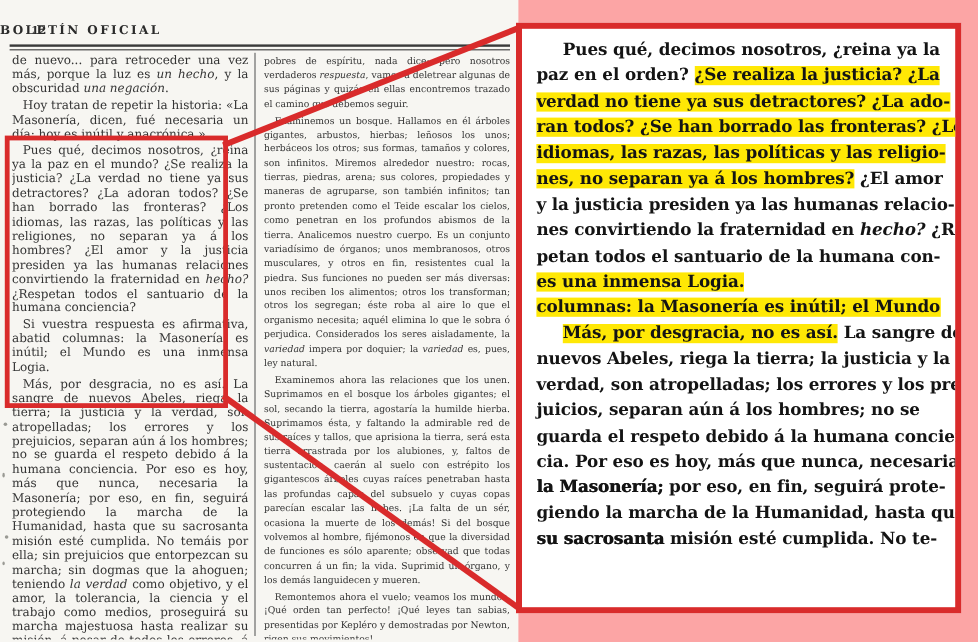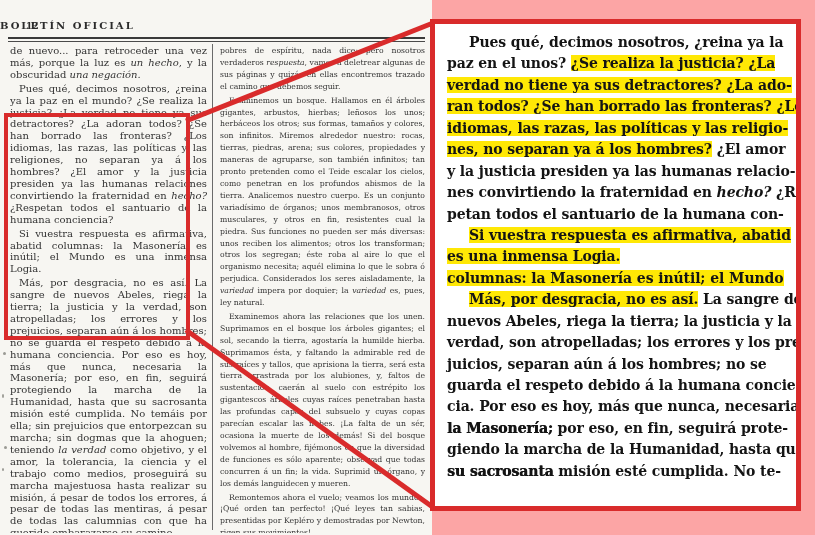--- a/index.html
+++ b/index.html
@@ -39,20 +39,21 @@
 <body>
 
 <div class="canvas">
 
   <div class="scan-page">
     <span class="pageno">12</span>
     <div class="masthead">BOLETÍN OFICIAL</div>
     <div class="head-rule"></div>
     <div class="col col-left">
         <p class="noind"><span class="">de nuevo... para retroceder una vez más, porque la luz es </span><span class="it ">un hecho</span><span class="">, y la obscuridad </span><span class="it ">una negación</span><span class="">.</span></p>
+        <p><span class="">Hoy tratan de repetir la historia: «La Masonería, dicen, fué necesaria un día; hoy es inútil y anacrónica.»</span></p>
         <p><span class="">Pues qué, decimos nosotros, ¿reina ya la paz en el mundo? ¿Se realiza la justicia? ¿La verdad no tiene ya sus detractores? ¿La adoran todos? ¿Se han borrado las fronteras? ¿Los idiomas, las razas, las políticas y las religiones, no separan ya á los hombres? ¿El amor y la justicia presiden ya las humanas relaciones convirtiendo la fraternidad en </span><span class="it ">hecho?</span><span class=""> ¿Respetan todos el santuario de la humana conciencia?</span></p>
         <p><span class="">Si vuestra respuesta es afirmativa, abatid columnas: la Masonería es inútil; el Mundo es una inmensa Logia.</span></p>
         <p><span class="">Más, por desgracia, no es así. La sangre de nuevos Abeles, riega la tierra; la justicia y la verdad, son atropelladas; los errores y los prejuicios, separan aún á los hombres; no se guarda el respeto debido á la humana conciencia. Por eso es hoy, más que nunca, necesaria la Masonería; por eso, en fin, seguirá protegiendo la marcha de la Humanidad, hasta que su sacrosanta misión esté cumplida. No temáis por ella; sin prejuicios que entorpezcan su marcha; sin dogmas que la ahoguen; teniendo </span><span class="it ">la verdad</span><span class=""> como objetivo, y el amor, la tolerancia, la ciencia y el trabajo como medios, proseguirá su marcha majestuosa hasta realizar su misión, á pesar de todos los errores, á pesar de todas las mentiras, á pesar de todas las calumnias con que ha querido embarazarse su camino.</span></p>
         <p><span class="">Veamos ahora lo que con la </span><span class="it ">Añaza</span><span class=""> en particular se refiere.</span></p>
       </div>
     <div class="col-divider"></div>
     <div class="col col-right">
         <p class="noind"><span class="">pobres de espíritu, nada dice; pero nosotros verdaderos </span><span class="it ">respuesta</span><span class="">, vamos á deletrear algunas de sus páginas y quizás en ellas encontremos trazado el camino que debemos seguir.</span></p>
         <p><span class="">Examinemos un bosque. Hallamos en él árboles gigantes, arbustos, hierbas; leñosos los unos; herbáceos los otros; sus formas, tamaños y colores, son infinitos. Miremos alrededor nuestro: rocas, tierras, piedras, arena; sus colores, propiedades y maneras de agruparse, son también infinitos; tan pronto pretenden como el Teide escalar los cielos, como penetran en los profundos abismos de la tierra. Analicemos nuestro cuerpo. Es un conjunto variadísimo de órganos; unos membranosos, otros musculares, y otros en fin, resistentes cual la piedra. Sus funciones no pueden ser más diversas: unos reciben los alimentos; otros los transforman; otros los segregan; éste roba al aire lo que el organismo necesita; aquél elimina lo que le sobra ó perjudica. Considerados los seres aisladamente, la </span><span class="it ">variedad</span><span class=""> impera por doquier; la </span><span class="it ">variedad</span><span class=""> es, pues, ley natural.</span></p>
         <p><span class="">Examinemos ahora las relaciones que los unen. Suprimamos en el bosque los árboles gigantes; el sol, secando la tierra, agostaría la humilde hierba. Suprimamos ésta, y faltando la admirable red de sus raíces y tallos, que aprisiona la tierra, será esta tierra arrastrada por los alubiones, y, faltos de sustentación, caerán al suelo con estrépito los gigantescos árboles cuyas raíces penetraban hasta las profundas capas del subsuelo y cuyas copas parecían escalar las nubes. ¡La falta de un sér, ocasiona la muerte de los demás! Si del bosque volvemos al hombre, fijémonos en que la diversidad de funciones es sólo aparente; observad que todas concurren á un fin; la vida. Suprimid un órgano, y los demás languidecen y mueren.</span></p>
@@ -67,29 +68,28 @@
   <svg class="connectors" viewBox="0 0 815 535">
     <line x1="186" y1="121" x2="433" y2="23" stroke="#d92b2b" stroke-width="5"></line>
     <line x1="186" y1="330" x2="434" y2="508" stroke="#d92b2b" stroke-width="5"></line>
   </svg>
 
   <div class="focus-rect"></div>
 
   <div class="magnifier">
     <div class="mag-text">
         <div class="mline ind"><span class="">Pues qué, decimos nosotros, ¿reina ya la</span></div>
-        <div class="mline"><span class="">paz en el unos? </span><span class="hl ">¿Se realiza la justicia? ¿La</span></div>
+        <div class="mline"><span class="">paz en el orden? </span><span class="hl ">¿Se realiza la justicia? ¿La</span></div>
         <div class="mline"><span class="hl ">verdad no tiene ya sus detractores? ¿La ado-</span></div>
         <div class="mline"><span class="hl ">ran todos? ¿Se han borrado las fronteras? ¿Los</span></div>
         <div class="mline"><span class="hl ">idiomas, las razas, las políticas y las religio-</span></div>
         <div class="mline"><span class="hl ">nes, no separan ya á los hombres?</span><span class=""> ¿El amor</span></div>
         <div class="mline"><span class="">y la justicia presiden ya las humanas relacio-</span></div>
         <div class="mline"><span class="">nes convirtiendo la fraternidad en </span><span class="it ">hecho?</span><span class=""> ¿Res-</span></div>
         <div class="mline"><span class="">petan todos el santuario de la humana con-</span></div>
-        <div class="mline ind"><span class="hl ">Si vuestra respuesta es afirmativa, abatid</span></div>
         <div class="mline"><span class="hl ">es una inmensa Logia.</span></div>
         <div class="mline"><span class="hl ">columnas: la Masonería es inútil; el Mundo</span></div>
         <div class="mline ind"><span class="hl ">Más, por desgracia, no es así.</span><span class=""> La sangre de</span></div>
         <div class="mline"><span class="">nuevos Abeles, riega la tierra; la justicia y la</span></div>
         <div class="mline"><span class="">verdad, son atropelladas; los errores y los pre-</span></div>
         <div class="mline"><span class="">juicios, separan aún á los hombres; no se</span></div>
         <div class="mline"><span class="">guarda el respeto debido á la humana concien-</span></div>
         <div class="mline"><span class="">cia. Por eso es hoy, más que nunca, necesaria</span></div>
         <div class="mline"><span class="xb ">la Masonería;</span><span class=""> por eso, en fin, seguirá prote-</span></div>
         <div class="mline"><span class="">giendo la marcha de la Humanidad, hasta que</span></div>

